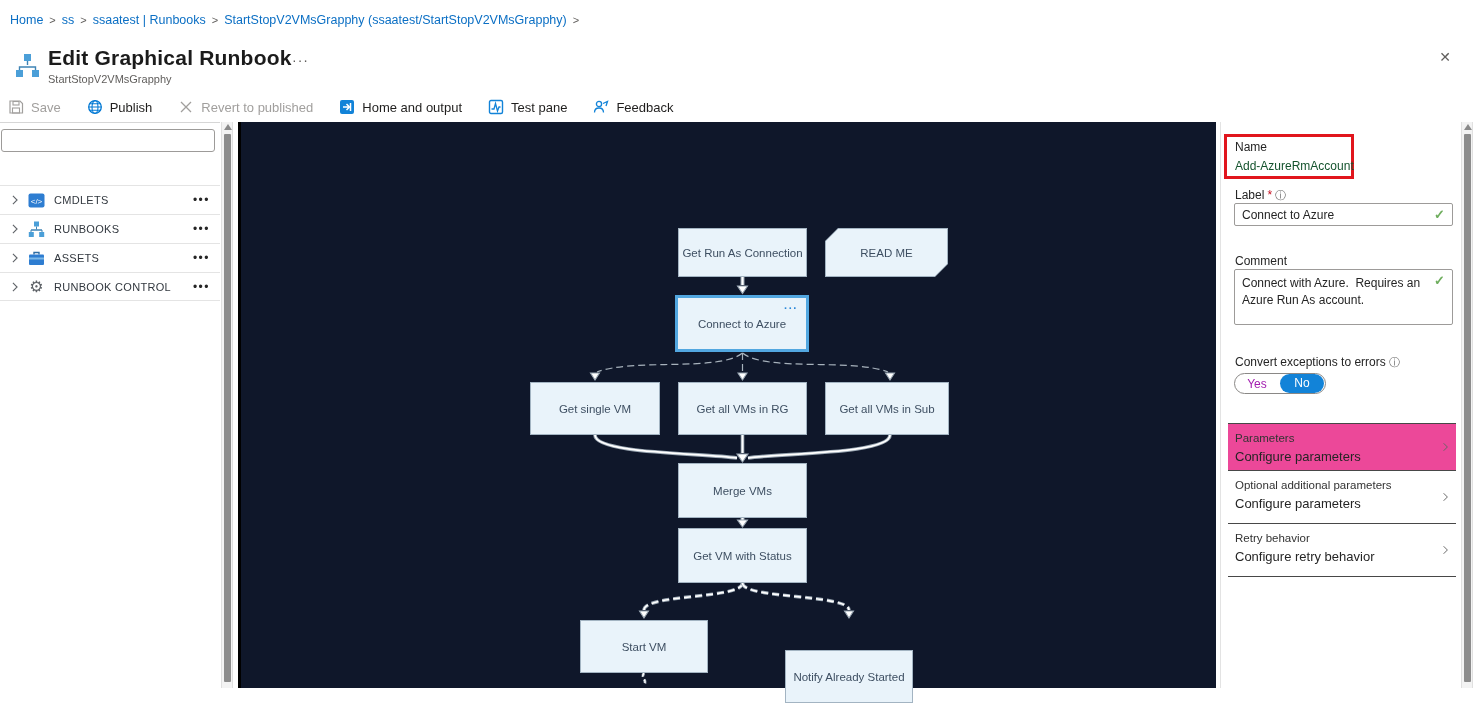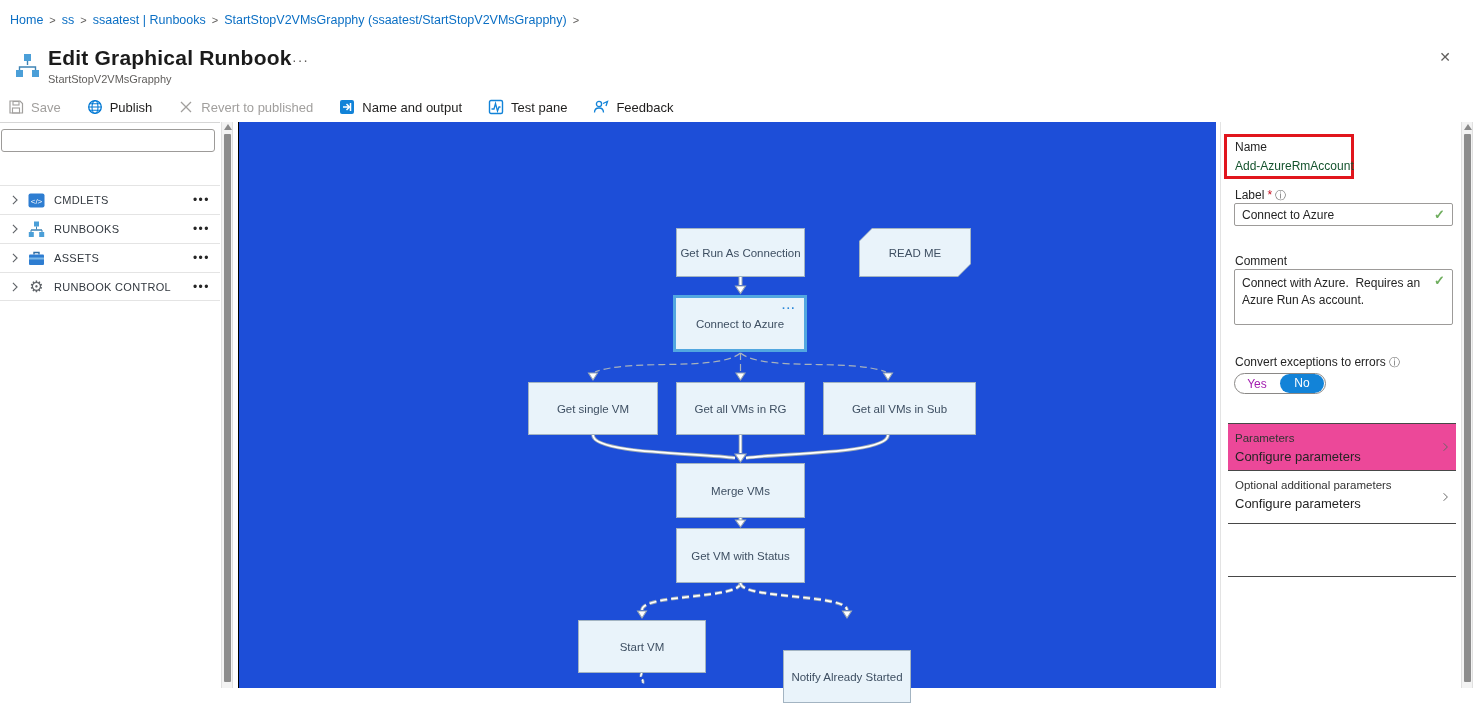--- a/index.html
+++ b/index.html
@@ -39,21 +39,21 @@
   .side-more { color:#252525; font-size:12px; letter-spacing:1.5px; padding:0 4px; cursor:pointer; }
 
   
   .vscroll { position:absolute; top:122px; height:566px; width:12px; background:#f3f3f3; border-left:1px solid #e0e0e0; border-right:1px solid #e0e0e0; }
   .vscroll .arrow-up { position:absolute; top:2px; left:2px; width:0; height:0; border-left:4px solid transparent; border-right:4px solid transparent; border-bottom:6px solid #8a8a8a; }
   .vscroll .thumb { position:absolute; left:2px; width:7px; background:#8c8c8c; border-radius:1px; }
   .sb-left { left:221px; }
   .sb-right { left:1461px; }
 
   
-  .canvas { position:absolute; left:238px; top:122px; width:978px; height:566px; background:#1d4ed8; border-left:1px solid #000000; }
+  .canvas { position:absolute; left:238px; top:122px; width:978px; height:566px; background:#0f172a; border-left:3px solid #000000; }
   .canvas svg { position:absolute; left:0; top:0; }
   .node { position:absolute; background:#e9f3fa; border:1px solid #a3b4c2; display:flex; align-items:center; justify-content:center; font-size:11.5px; color:#3e4f62; text-align:center; cursor:pointer; }
   .node.selected { border:3px solid #52a7e0; }
   .node-more { position:absolute; top:4px; right:8px; color:#2b88d8; font-size:11px; font-weight:700; letter-spacing:1px; }
   .readme-outer { position:absolute; background:#a3b4c2; clip-path:polygon(13px 0, 100% 0, 100% calc(100% - 13px), calc(100% - 13px) 100%, 0 100%, 0 13px); cursor:pointer; }
   .readme-inner { position:absolute; inset:1px; background:#e9f3fa; clip-path:polygon(12px 0, 100% 0, 100% calc(100% - 12px), calc(100% - 12px) 100%, 0 100%, 0 12px); display:flex; align-items:center; justify-content:center; font-size:11.5px; color:#3e4f62; }
 
   
   .rpanel { position:absolute; left:1220px; top:122px; width:240px; height:566px; background:#fff; border-left:1px solid #e3e3e3; font-size:12px; }
   .red-box { position:absolute; left:3px; top:12px; width:130px; height:45px; border:3px solid #e1151d; }
@@ -126,21 +126,21 @@
           <path d="M3 3 L13 13 M13 3 L3 13" stroke="#a19f9d" stroke-width="1.3"></path>
         </svg>
       <span>Revert to published</span>
     </div>
     <div class="tb-item">
       <svg class="tb-ic" viewBox="0 0 16 16">
           <rect x="1" y="1" width="14" height="14" rx="2" fill="#1283d8"></rect>
           <path d="M4 8 h6 M7.5 5 L10.5 8 L7.5 11" stroke="#fff" stroke-width="1.5" fill="none"></path>
           <path d="M11.5 4 v8" stroke="#fff" stroke-width="1.5"></path>
         </svg>
-      <span>Name and output</span>
+      <span>Home and output</span>
     </div>
     <div class="tb-item">
       <svg class="tb-ic" viewBox="0 0 16 16">
           <rect x="1.5" y="1.5" width="13" height="13" rx="1.5" fill="none" stroke="#1283d8" stroke-width="1.4"></rect>
           <path d="M3.5 10 L6 10 L7.5 4.5 L9.5 12 L11 8 L12.5 8" stroke="#1283d8" stroke-width="1.3" fill="none"></path>
         </svg>
       <span>Test pane</span>
     </div>
     <div class="tb-item">
       <svg class="tb-ic" viewBox="0 0 16 16">
@@ -247,38 +247,38 @@
       <path d="M603.5 489 L612.5 489 L608 496 Z" fill="#fff" stroke="#9aa7b3" stroke-width="1.1"></path>
 
       <path d="M403 551 C 399 556 407 558 403 563" stroke="#9aa7b3" stroke-width="3" fill="none" stroke-dasharray="4 3"></path>
       <path d="M403 551 C 399 556 407 558 403 563" stroke="#ffffff" stroke-width="1.4" fill="none" stroke-dasharray="4 3"></path>
     </svg>
 
     <div class="node" style="left:437px; top:106px; width:129px; height:49px;">
         <span>Get Run As Connection</span>
       </div>
 
-    <div class="readme-outer" style="left:584px; top:106px; width:112px; height:49px;margin-left:36px;">
+    <div class="readme-outer" style="left:584px; top:106px; width:123px; height:49px;">
       <div class="readme-inner">
           <span>READ ME</span>
         </div>
     </div>
 
     <div class="node selected" style="left:434px; top:173px; width:134px; height:57px;">
       <span>Connect to Azure</span>
       <span class="node-more">···</span>
     </div>
 
     <div class="node" style="left:289px; top:260px; width:130px; height:53px;">
         <span>Get single VM</span>
       </div>
     <div class="node" style="left:437px; top:260px; width:129px; height:53px;">
         <span>Get all VMs in RG</span>
       </div>
-    <div class="node" style="left:584px; top:260px; width:153px; height:53px;">
+    <div class="node" style="left:584px; top:260px; width:124px; height:53px;">
         <span>Get all VMs in Sub</span>
       </div>
     <div class="node" style="left:437px; top:341px; width:129px; height:55px;">
         <span>Merge VMs</span>
       </div>
     <div class="node" style="left:437px; top:406px; width:129px; height:55px;">
         <span>Get VM with Status</span>
       </div>
     <div class="node" style="left:339px; top:498px; width:128px; height:53px;">
         <span>Start VM</span>
@@ -321,20 +321,27 @@
     </div>
     <div class="s-line" style="top:348px;"></div>
     <div class="rp-section" style="top:349px; height:52px;">
       <div class="s-label">Optional additional parameters</div>
       <div class="s-value">Configure parameters</div>
       <svg class="chev" viewBox="0 0 8 12">
           <path d="M1.5 1 L6.5 6 L1.5 11" stroke="#666" stroke-width="1.3" fill="none"></path>
         </svg>
     </div>
     <div class="s-line" style="top:401px;"></div>
+    <div class="rp-section" style="top:402px; height:52px;">
+      <div class="s-label">Retry behavior</div>
+      <div class="s-value">Configure retry behavior</div>
+      <svg class="chev" viewBox="0 0 8 12">
+          <path d="M1.5 1 L6.5 6 L1.5 11" stroke="#666" stroke-width="1.3" fill="none"></path>
+        </svg>
+    </div>
     <div class="s-line" style="top:454px;"></div>
   </div>
 
   <div class="vscroll sb-right">
     <div class="arrow-up"></div>
     <div class="thumb" style="top:12px; height:548px;"></div>
   </div>
 
 </div>
 

